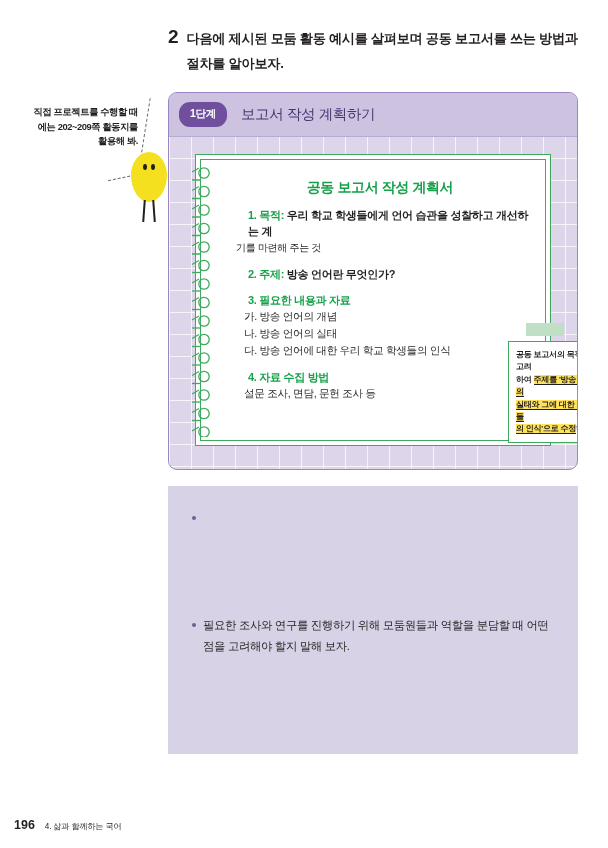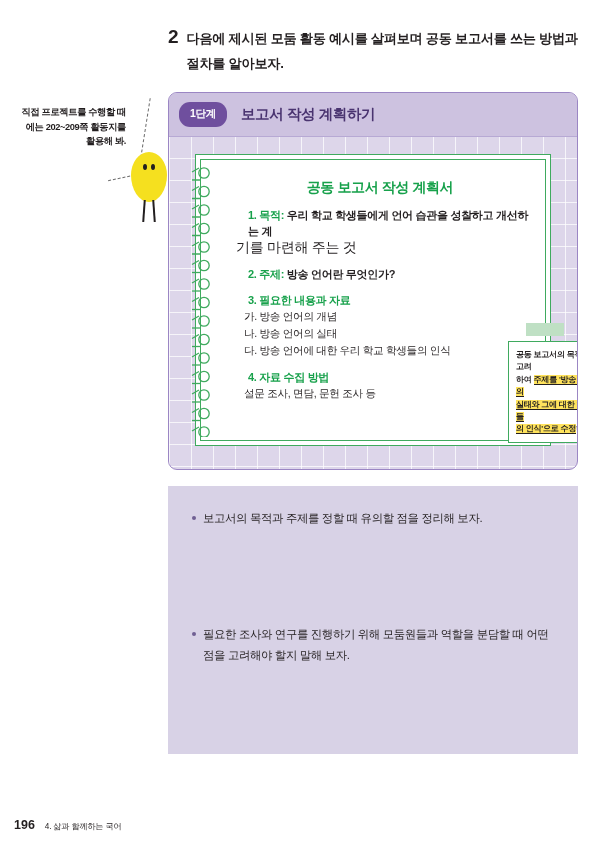--- a/index.html
+++ b/index.html
@@ -22,21 +22,21 @@
     flex:0 0 auto;
   }
   #instruction .txt{
     font-size:13.2px;line-height:25px;font-weight:bold;color:#231f20;
     letter-spacing:-0.3px;
   }
 
   
   #mascot-group{position:absolute;left:28px;top:100px;width:140px;height:125px;}
   #bubble-text{
-    position:absolute;right:42px;top:5px;width:108px;
+    position:absolute;right:30px;top:5px;width:108px;
     text-align:right;font-size:9.3px;line-height:14.5px;
     font-weight:bold;color:#231f20;letter-spacing:-0.4px;
   }
   #bubble-tail{
     position:absolute;left:78px;top:60px;width:42px;height:16px;
     border-bottom:1.3px dashed #6b6b6b;transform:rotate(-12deg);
   }
   #bubble-line-right{
     position:absolute;left:117px;top:-2px;height:60px;width:1px;
     border-left:1.3px dashed #6b6b6b;transform:rotate(9deg);
@@ -82,21 +82,21 @@
     display:flex;align-items:center;
   }
   #step-badge{
     margin-left:10px;
     background:#6f4f9e;color:#ffffff;
     font-size:10.5px;font-weight:bold;letter-spacing:-0.3px;
     padding:5px 11px 6px;border-radius:11px;
     white-space:nowrap;
   }
   #step-title{
-    margin-left:14px;font-size:14.5px;font-weight:bold;
+    margin-left:14px;font-size:14.5px;font-weight:normal;
     color:#4a3470;letter-spacing:-0.4px;
   }
 
   
   #notebook{
     position:absolute;left:26px;top:61px;width:356px;height:292px;
     background:#ffffff;
     border:1.4px solid #3faa5e;
     box-sizing:border-box;
   }
@@ -123,21 +123,21 @@
   .rhead{
     font-size:11px;font-weight:bold;color:#17a14b;
     letter-spacing:-0.3px;line-height:16px;margin-left:26px;
   }
   .rhead .blk{color:#231f20;}
   .rsub{
     font-size:10.6px;color:#231f20;line-height:17px;
     letter-spacing:-0.3px;padding-left:22px;
   }
   .rcont{
-    font-size:14px;color:#231f20;line-height:17px;
+    font-size:10px;color:#231f20;line-height:17px;
     letter-spacing:-0.3px;padding-left:14px;
   }
 
   
   #annot{
     position:absolute;left:312px;top:186px;width:96px;
     background:#ffffff;
     border:1.1px solid #3faa5e;
     padding:7px 6px 6px 7px;
     box-sizing:border-box;
@@ -300,21 +300,20 @@
         <span class="hl ul">의 인식'으로 수정</span><span>하자.</span>
       </p>
 
     </div>
   </div>
 </div>
 
 <div id="qbox">
     <div class="qitem">
       <div class="qdot"></div>
-      <div class="qtext">보고서의 목적과 주제를 정할 때 유의할 점을 정리해 보자.</div>
     </div>
     <div class="qitem">
       <div class="qdot"></div>
       <div class="qtext">필요한 조사와 연구를 진행하기 위해 모둠원들과 역할을 분담할 때 어떤 점을 고려해야 할지 말해 보자.</div>
     </div>
   </div>
 
 <div id="footer">
   <div id="page-number">196</div>
   <div id="footer-title">4. 삶과 함께하는 국어</div>

